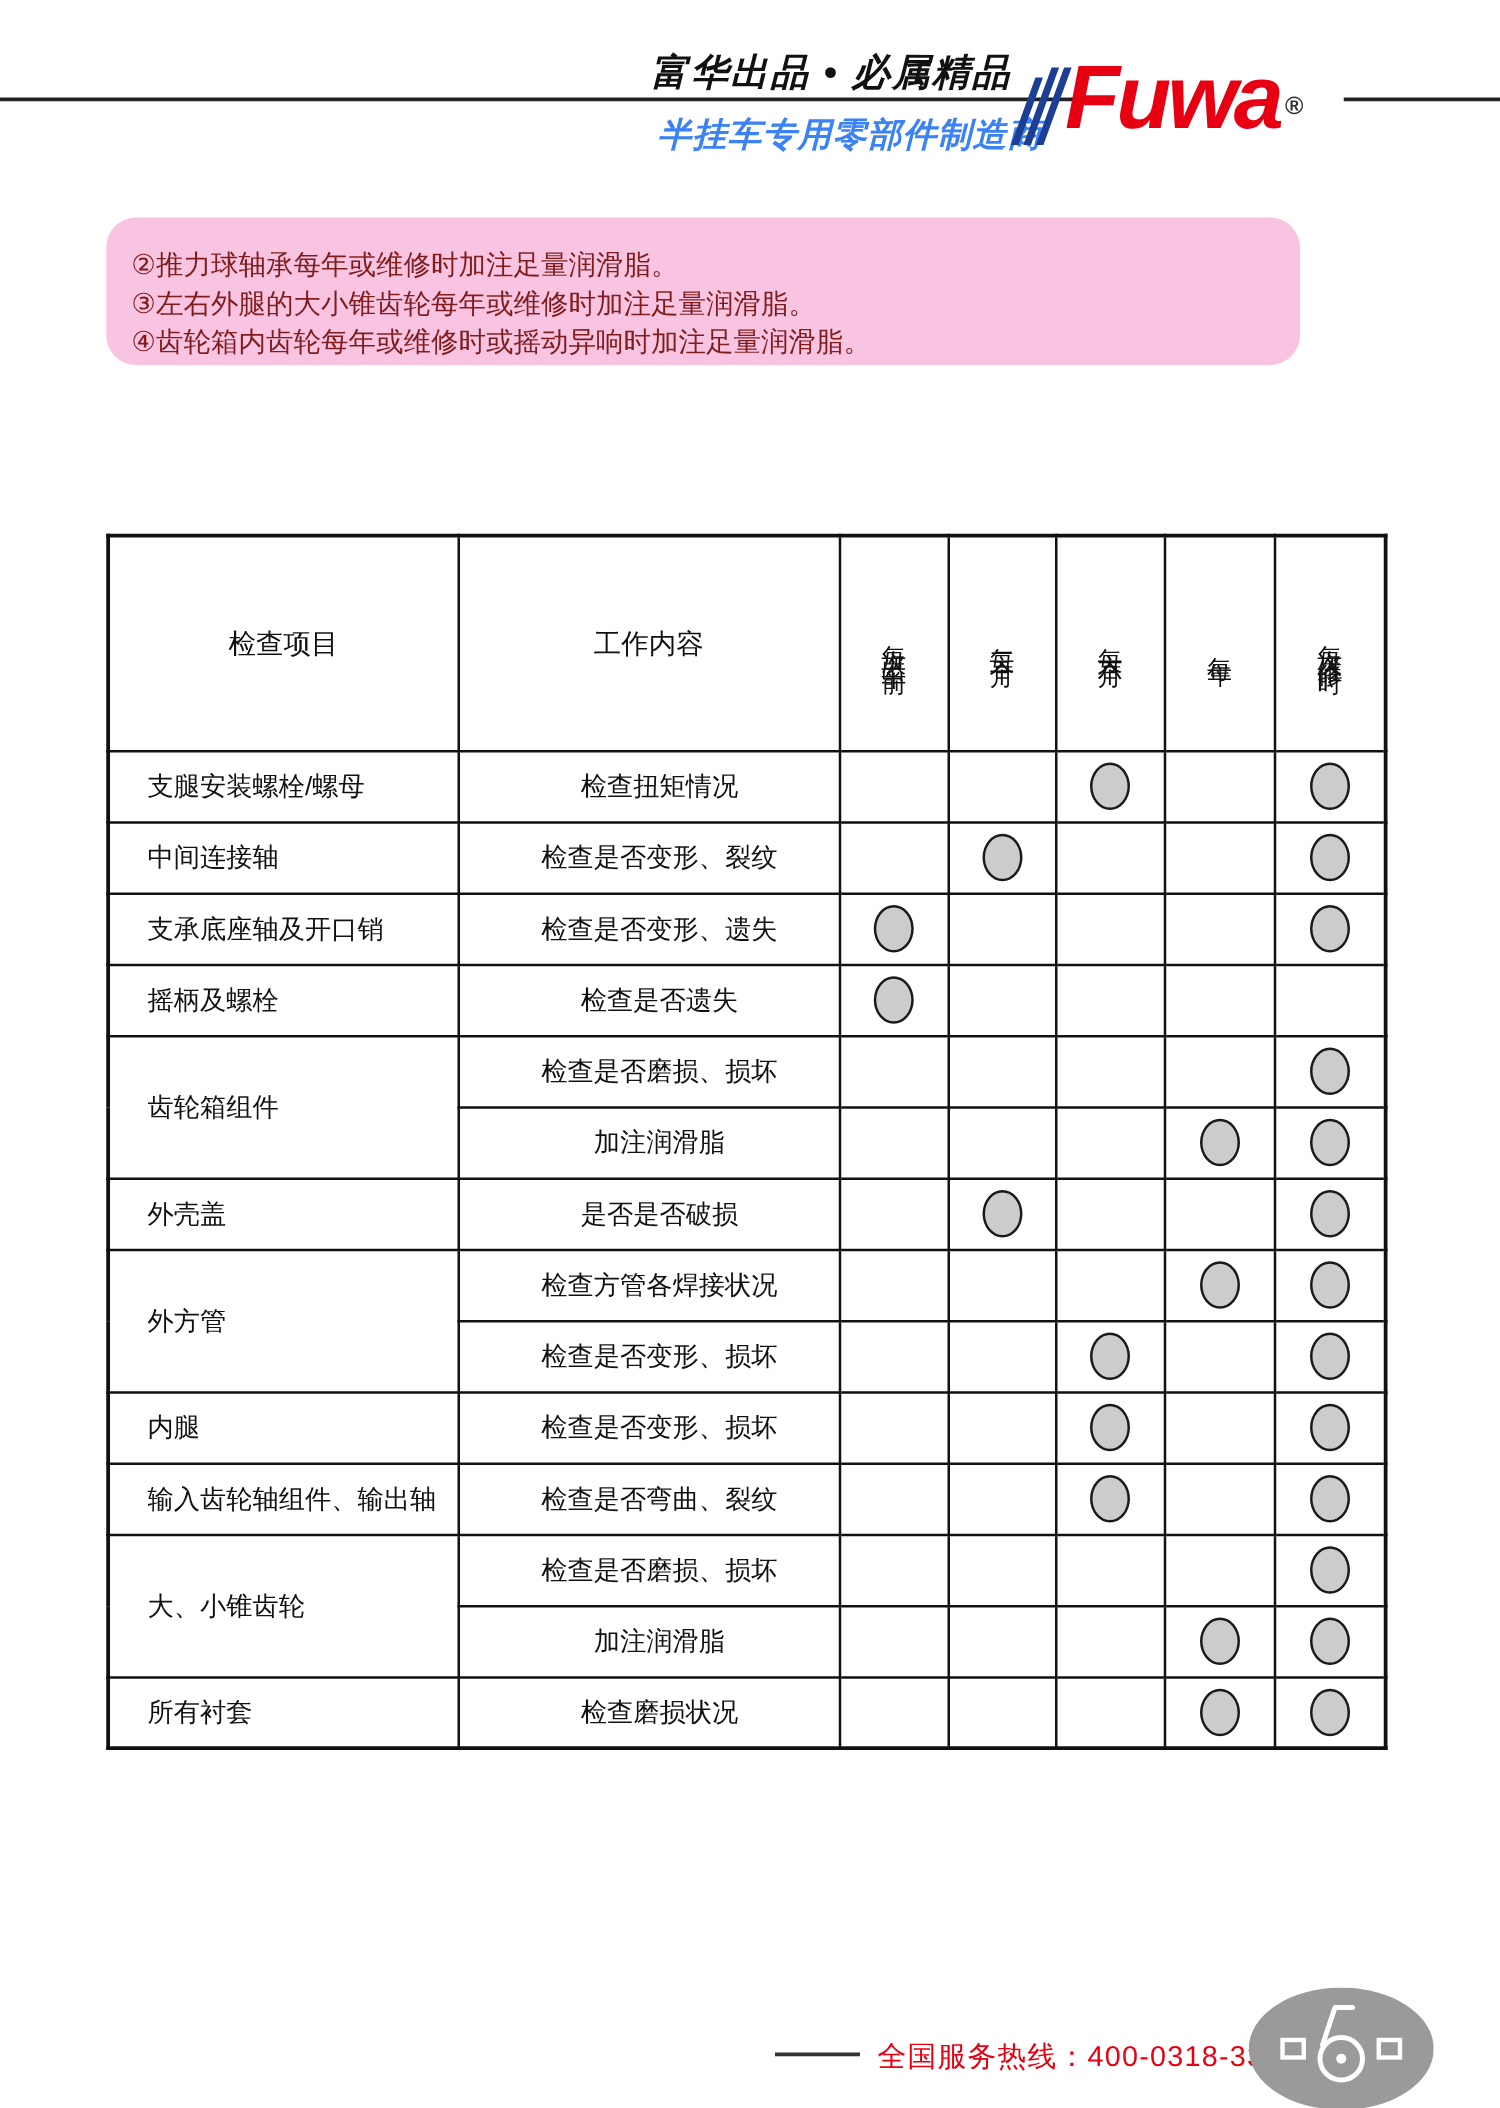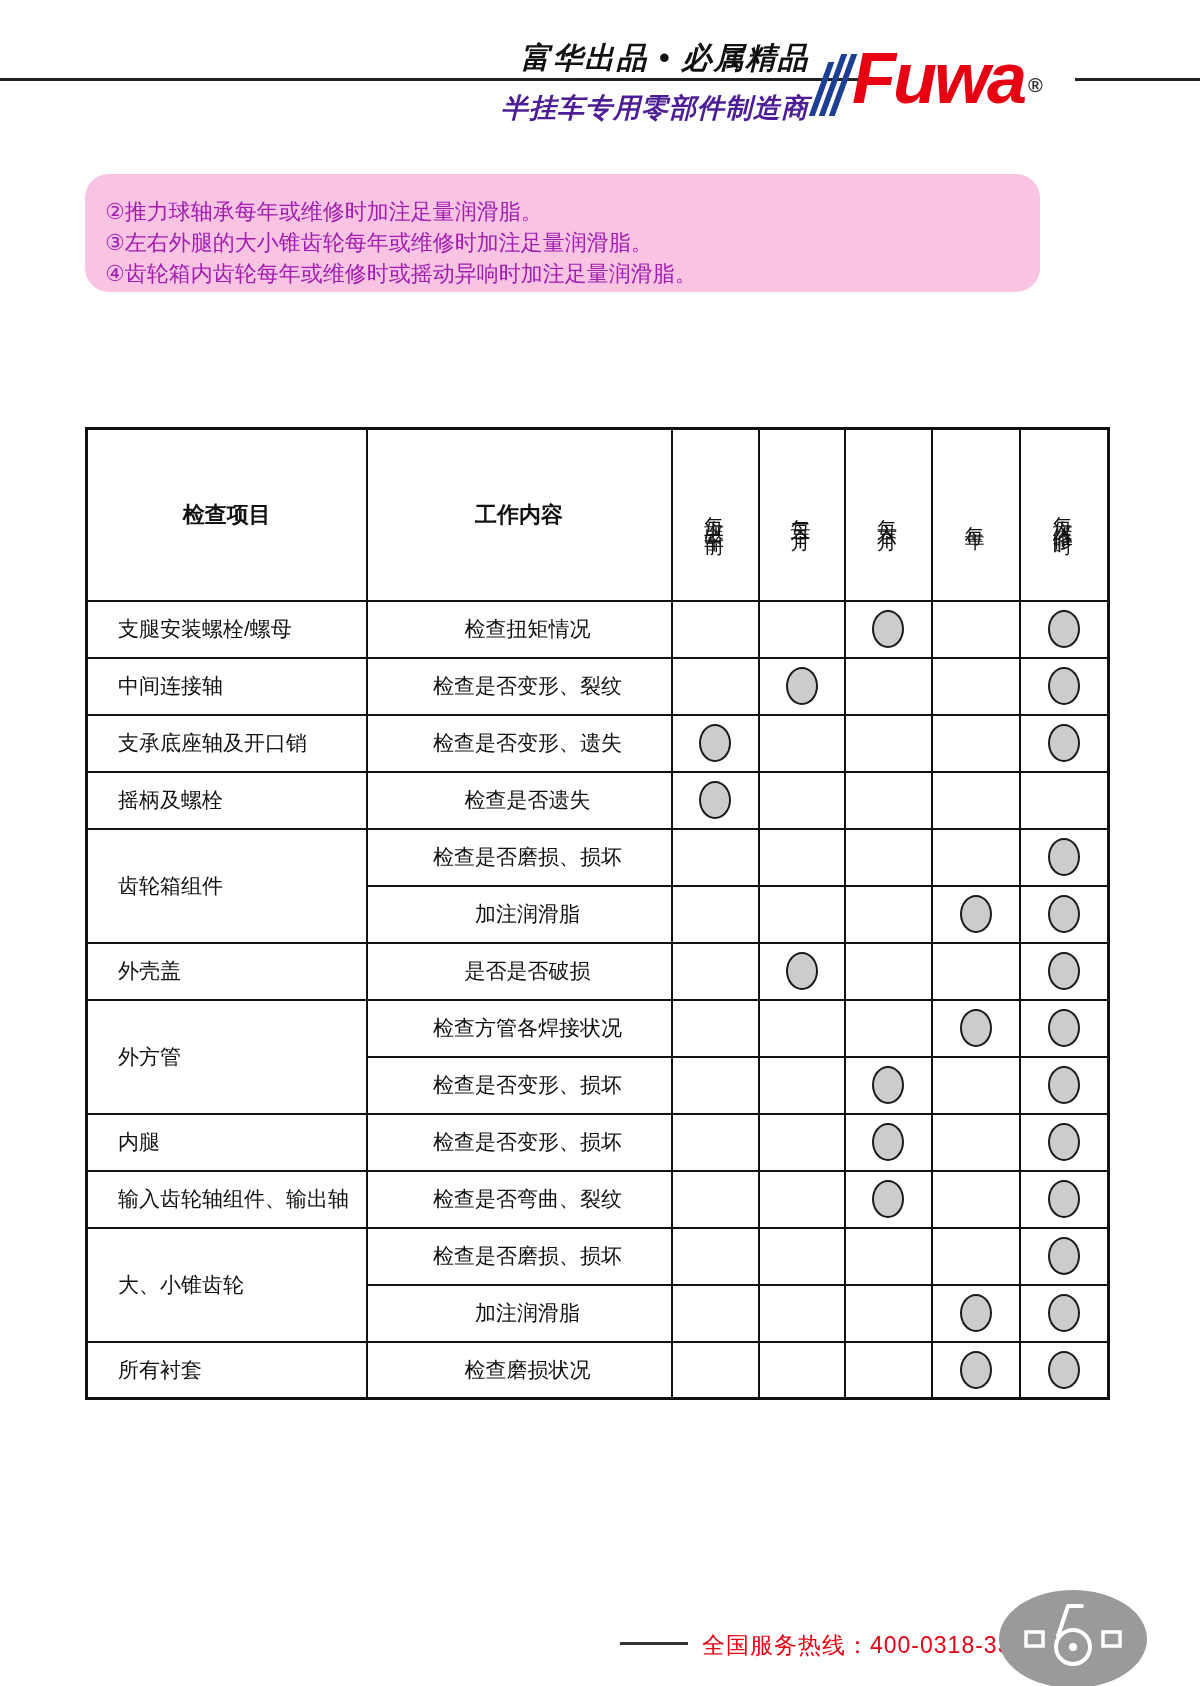--- a/index.html
+++ b/index.html
@@ -8,52 +8,52 @@
     font-family:"Liberation Sans","DejaVu Sans",sans-serif;color:#111;overflow:hidden;
   }
   
   .tagline-top{
     position:absolute;top:36px;left:440px;width:450px;text-align:center;
     font-size:30px;font-weight:700;font-style:italic;letter-spacing:2px;color:#111;
   }
   .rule-left{position:absolute;top:76px;left:0;width:890px;height:3px;background:#222;}
   .rule-right{position:absolute;top:76px;left:1075px;width:125px;height:3px;background:#222;}
   .tagline-bottom{
-    position:absolute;top:88px;left:430px;width:450px;text-align:center;
-    font-size:27px;font-weight:600;font-style:italic;letter-spacing:1px;color:#4c1d95;
+    position:absolute;top:88px;left:455px;width:450px;text-align:center;
+    font-size:27px;font-weight:600;font-style:italic;letter-spacing:1px;color:#3b82f6;
   }
   .logo{position:absolute;top:34px;left:820px;height:84px;display:flex;align-items:center;}
   .logo .stripes{display:flex;gap:4px;margin-top:14px;margin-right:6px;transform:skewX(-20deg);}
   .logo .stripe{display:block;width:6px;height:62px;background:#1c3f94;}
   .logo .stripe.s1{height:54px;margin-top:8px;}
   .logo-text{
     font-size:72px;line-height:70px;font-weight:700;font-style:italic;color:#e60012;
     letter-spacing:-3px;
   }
   .reg{font-size:20px;font-weight:700;color:#333;margin-left:4px;margin-top:14px;font-style:normal;}
   
   .notes{
     position:absolute;top:172px;left:85px;width:955px;height:118px;border-radius:24px;
     background:#f8c4e2;box-sizing:border-box;padding:22px 0 0 20px;
   }
-  .notes p{margin:0;font-size:22px;line-height:31px;color:#a21caf;}
+  .notes p{margin:0;font-size:22px;line-height:31px;color:#7f1d1d;}
   
   .section-title{
     position:absolute;top:326px;left:92px;margin:0;
     font-size:28px;font-weight:700;color:#e60012;letter-spacing:1px;
   }
   
   table.maint{
     position:absolute;top:425px;left:85px;width:1022px;
     border-collapse:collapse;table-layout:fixed;border:3px solid #111;
   }
   table.maint th,table.maint td{border:2px solid #111;box-sizing:border-box;}
   table.maint thead tr{height:172px;}
   table.maint tbody tr{height:57px;}
-  th.h-text{font-size:22px;font-weight:700;vertical-align:middle;}
+  th.h-text{font-size:22px;font-weight:400;vertical-align:middle;}
   th.h-freq{text-align:center;vertical-align:middle;font-weight:400;}
   .vtext{
     writing-mode:vertical-rl;text-orientation:upright;
     font-size:20px;letter-spacing:5px;display:inline-block;margin:0 auto;
   }
   td.item-cell{font-size:21px;text-align:left;padding-left:30px;vertical-align:middle;}
   td.task-cell{font-size:21px;text-align:center;padding-left:18px;vertical-align:middle;}
   td.mark-cell{text-align:center;vertical-align:middle;}
   .circle{
     width:28px;height:34px;border-radius:50%;

